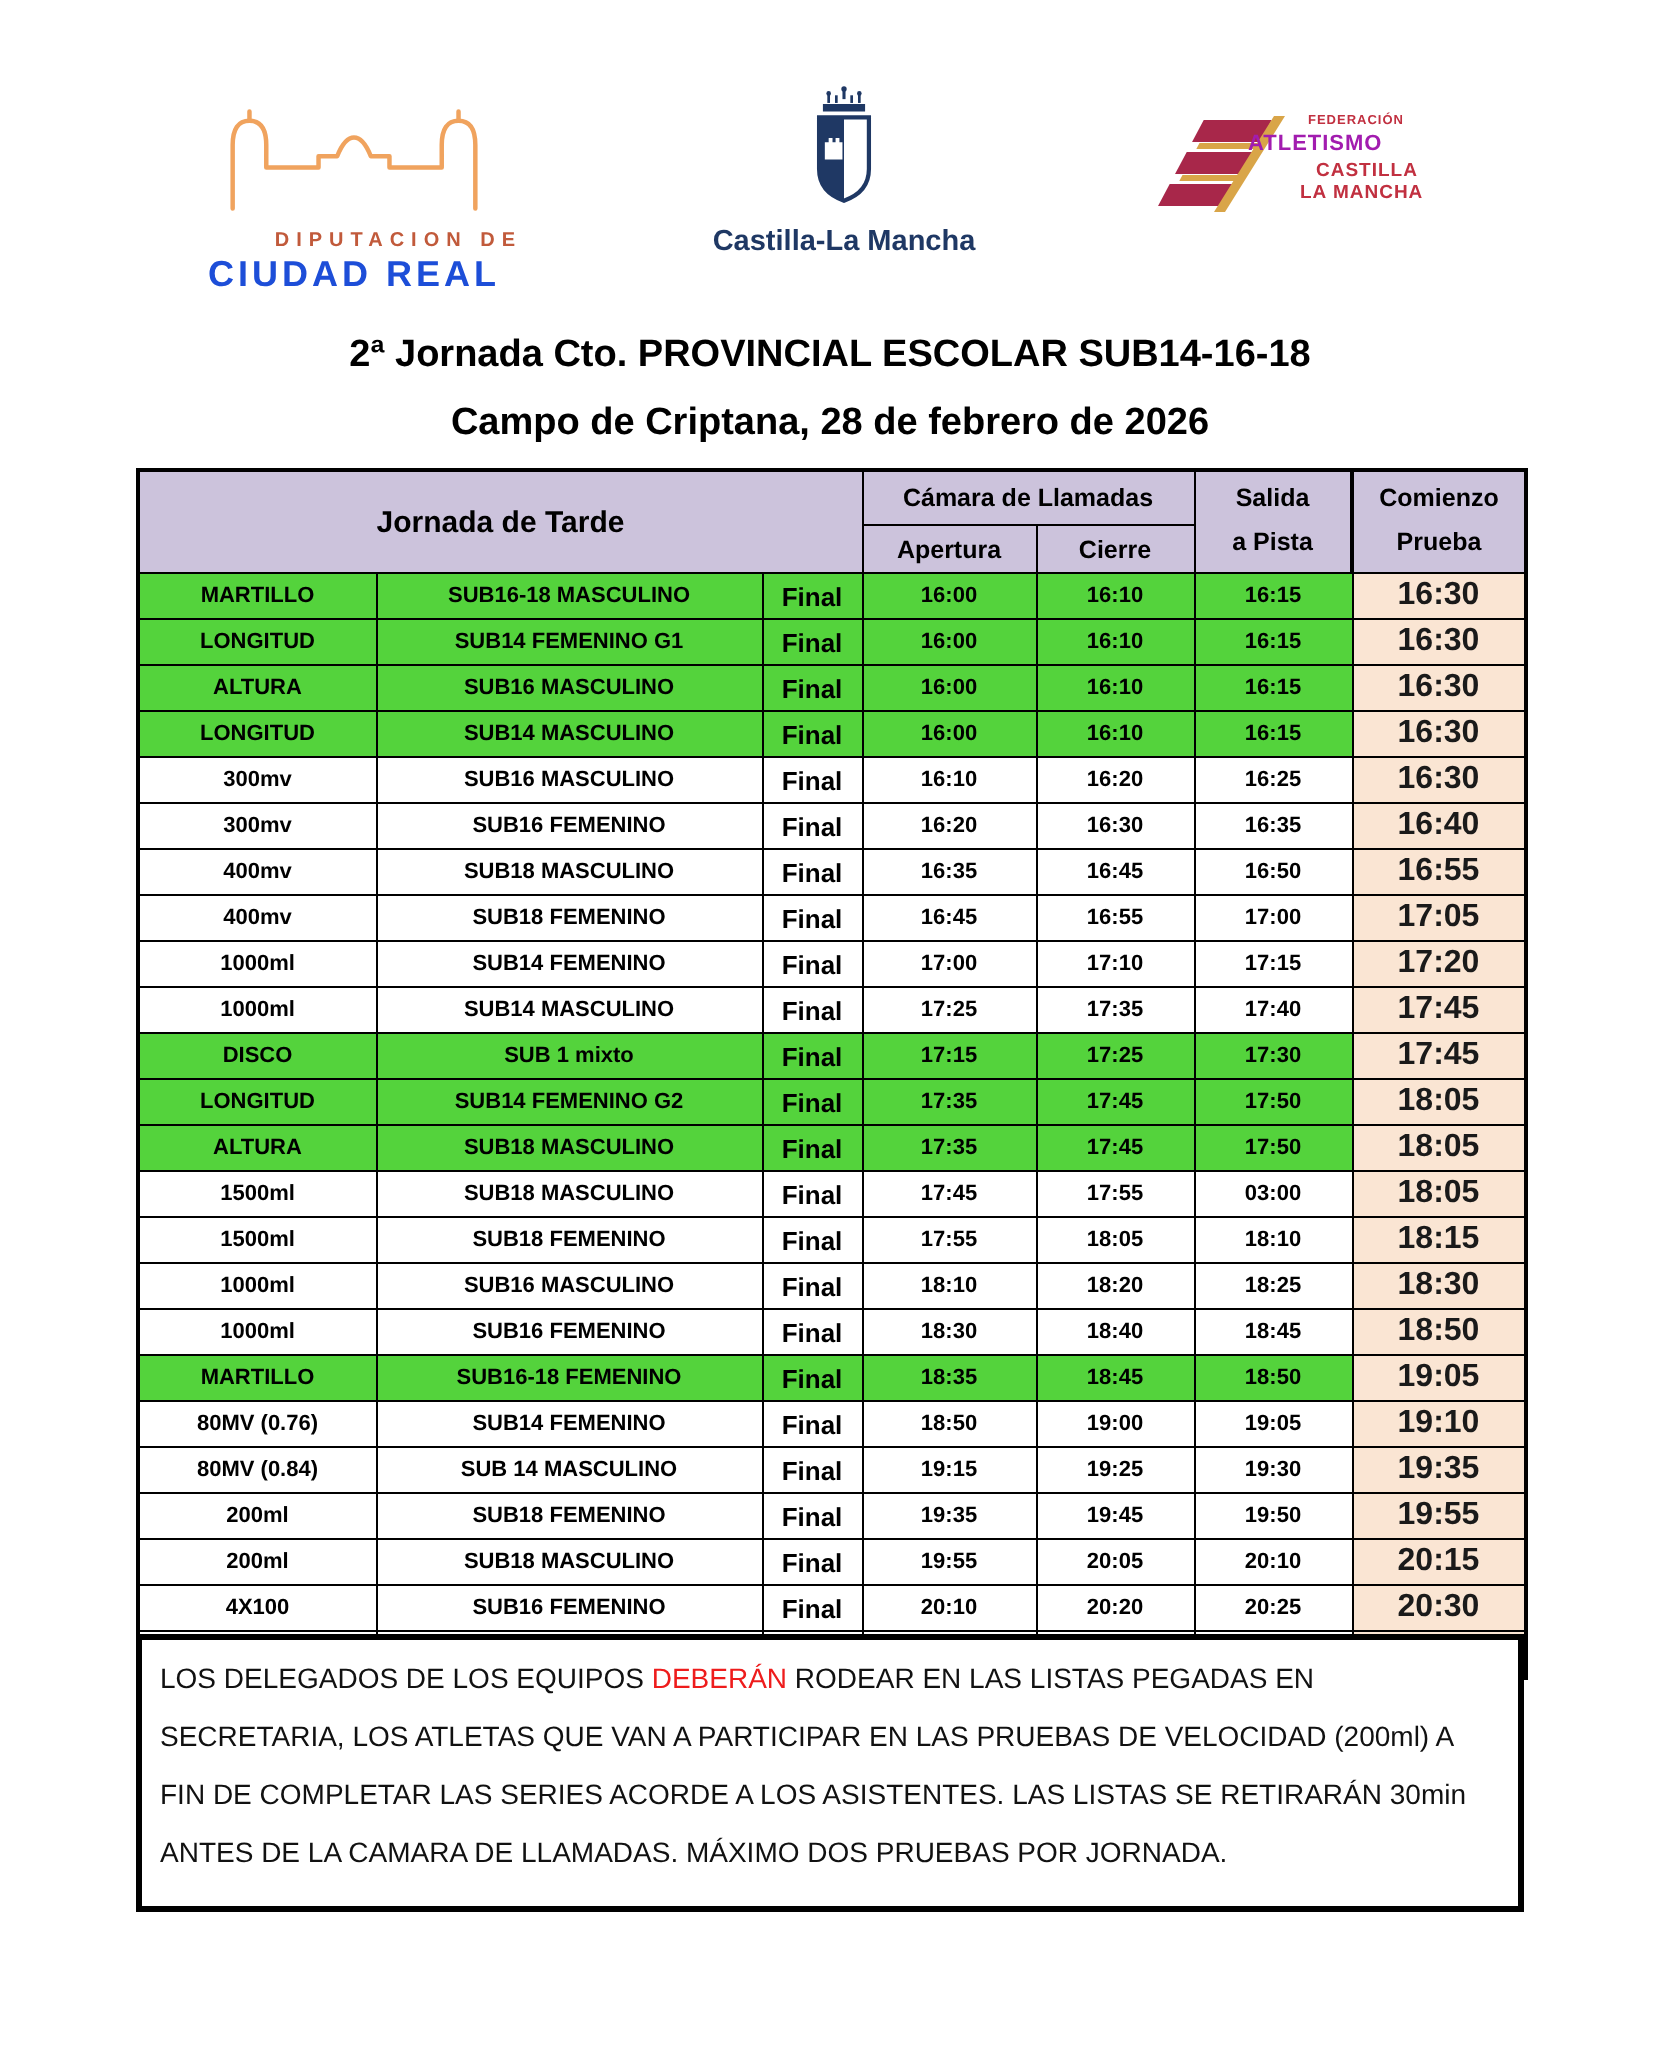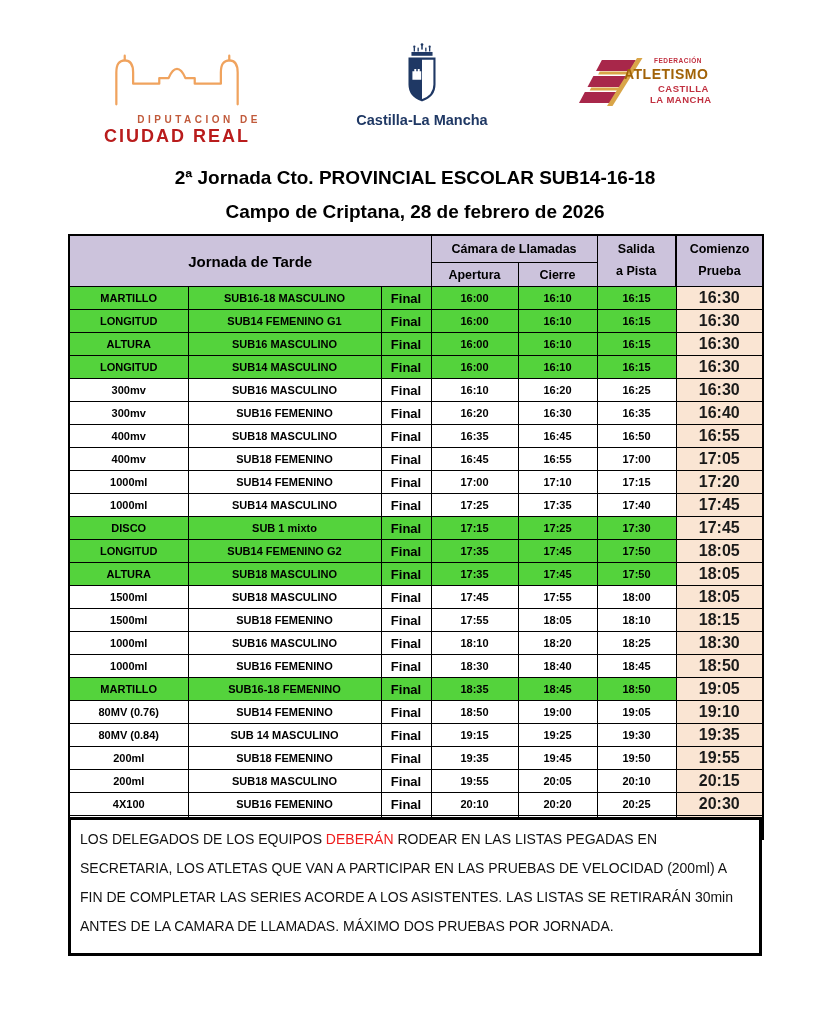--- a/index.html
+++ b/index.html
@@ -4,30 +4,30 @@
 <style>
   html,body{margin:0;padding:0;}
   body{
     width:830px;height:1024px;background:#ffffff;position:relative;
     font-family:"Liberation Sans",sans-serif;color:#000;overflow:hidden;
   }
   
   .logos{position:absolute;top:42px;left:0;width:830px;height:115px;}
   .logo-dip{position:absolute;left:93px;top:10px;width:168px;text-align:center;}
   .dip-line1{color:#c15a3b;font-size:10px;font-weight:bold;letter-spacing:3.5px;margin-top:2px;text-align:right;}
-  .dip-line2{color:#b91c1c;font-size:18px;font-weight:bold;letter-spacing:2px;margin-top:1px;}
+  .dip-line2{color:#1d4ed8;font-size:18px;font-weight:bold;letter-spacing:2px;margin-top:1px;}
   .logo-jccm{position:absolute;left:332px;top:0px;width:180px;text-align:center;}
   .jccm-name{color:#1f3864;font-size:14.5px;font-weight:bold;margin-top:2px;}
   .jccm-slogan{color:#1f3864;font-size:23px;font-style:italic;font-family:"DejaVu Serif",serif;margin-top:1px;letter-spacing:1px;}
   .jccm-heart{color:#e3262c;font-style:normal;}
   .logo-fed{position:absolute;left:576px;top:14px;width:160px;}
   .fed-graphic{position:absolute;left:0;top:0;}
   .fed-text{position:absolute;left:46px;top:2px;width:110px;line-height:1;}
   .fed-l1{color:#c13040;font-size:6.5px;font-weight:bold;letter-spacing:.5px;margin-left:32px;}
-  .fed-l2{color:#a16207;font-size:14px;font-weight:bold;margin-left:2px;margin-top:2px;letter-spacing:.5px;}
+  .fed-l2{color:#a21caf;font-size:11px;font-weight:bold;margin-left:2px;margin-top:2px;letter-spacing:.5px;}
   .fed-l3{color:#c13040;font-size:9.5px;font-weight:bold;margin-left:36px;margin-top:3px;letter-spacing:.5px;}
   .fed-l4{color:#c13040;font-size:9.5px;font-weight:bold;margin-left:28px;margin-top:2px;letter-spacing:.5px;}
   
   .title1,.title2{position:absolute;left:0;width:830px;text-align:center;font-weight:bold;font-size:19px;}
   .title1{top:167px;}
   .title2{top:201px;}
   
   .table-wrap{position:absolute;top:234px;left:68px;width:694px;}
   table.sched{border-collapse:collapse;table-layout:fixed;width:694px;border:2.5px solid #000;}
   table.sched th,table.sched td{border:1.6px solid #000;padding:0;text-align:center;vertical-align:middle;overflow:hidden;white-space:nowrap;}
@@ -256,21 +256,21 @@
           <td class="c-time">17:45</td>
           <td class="c-time">17:50</td>
           <td class="c-start">18:05</td>
         </tr>
         <tr>
           <td class="c-event">1500ml</td>
           <td class="c-cat">SUB18 MASCULINO</td>
           <td class="c-final">Final</td>
           <td class="c-time">17:45</td>
           <td class="c-time">17:55</td>
-          <td class="c-time">18:00</td>
+          <td class="c-time">03:00</td>
           <td class="c-start">18:05</td>
         </tr>
         <tr>
           <td class="c-event">1500ml</td>
           <td class="c-cat">SUB18 FEMENINO</td>
           <td class="c-final">Final</td>
           <td class="c-time">17:55</td>
           <td class="c-time">18:05</td>
           <td class="c-time">18:10</td>
           <td class="c-start">18:15</td>

